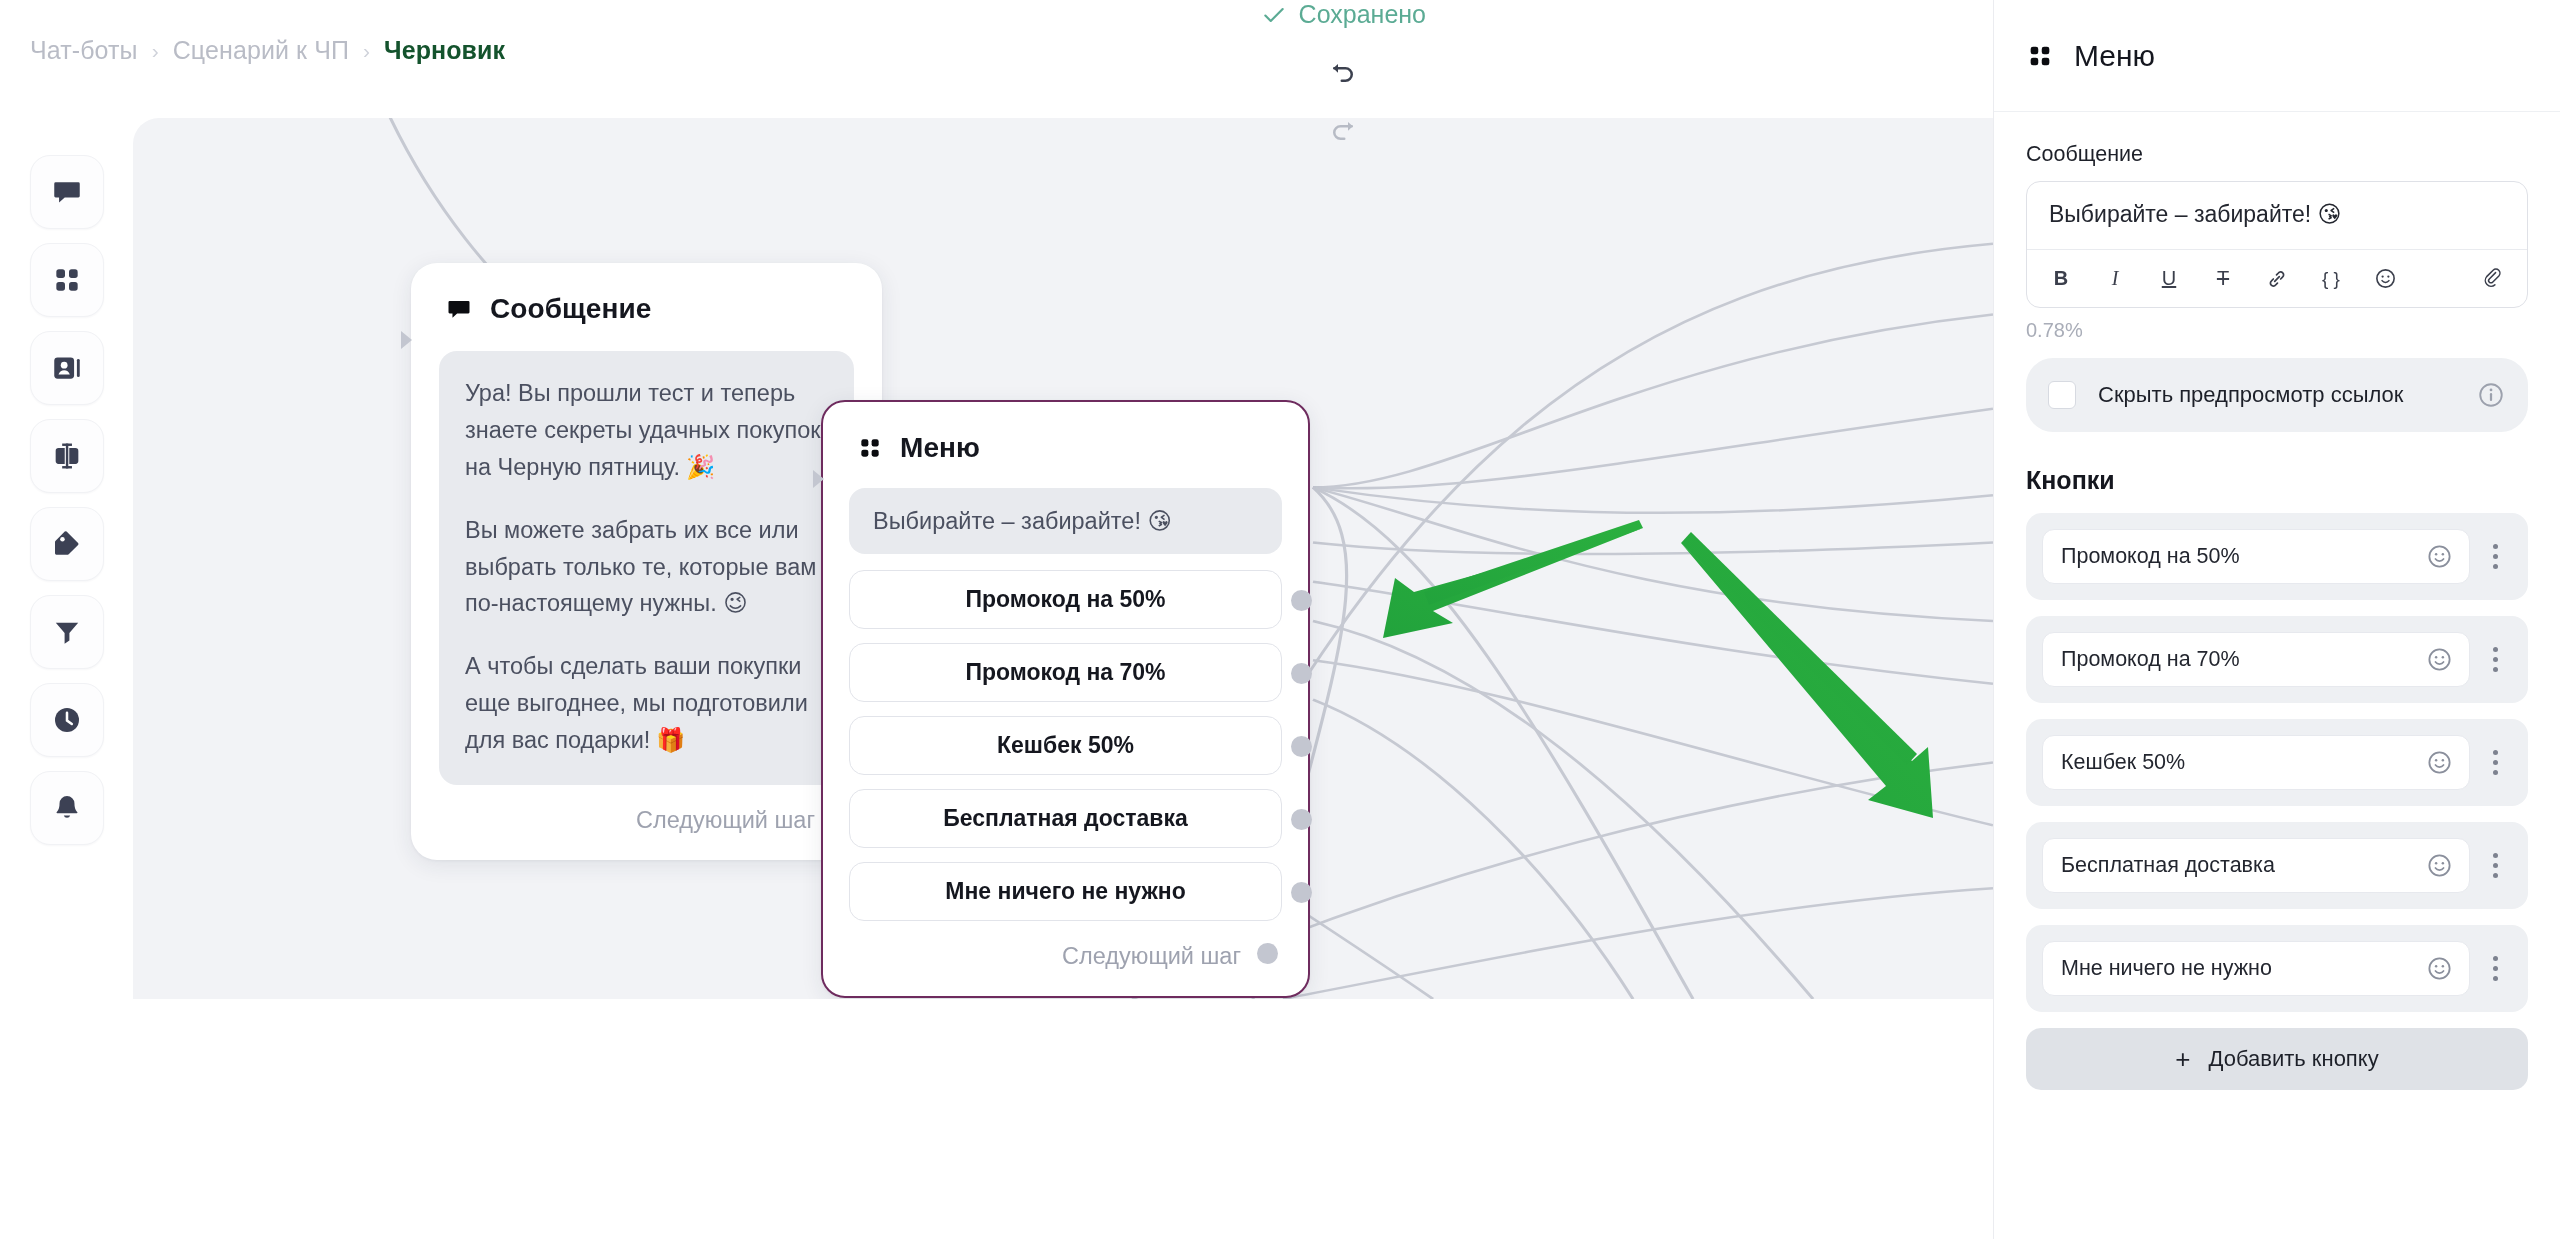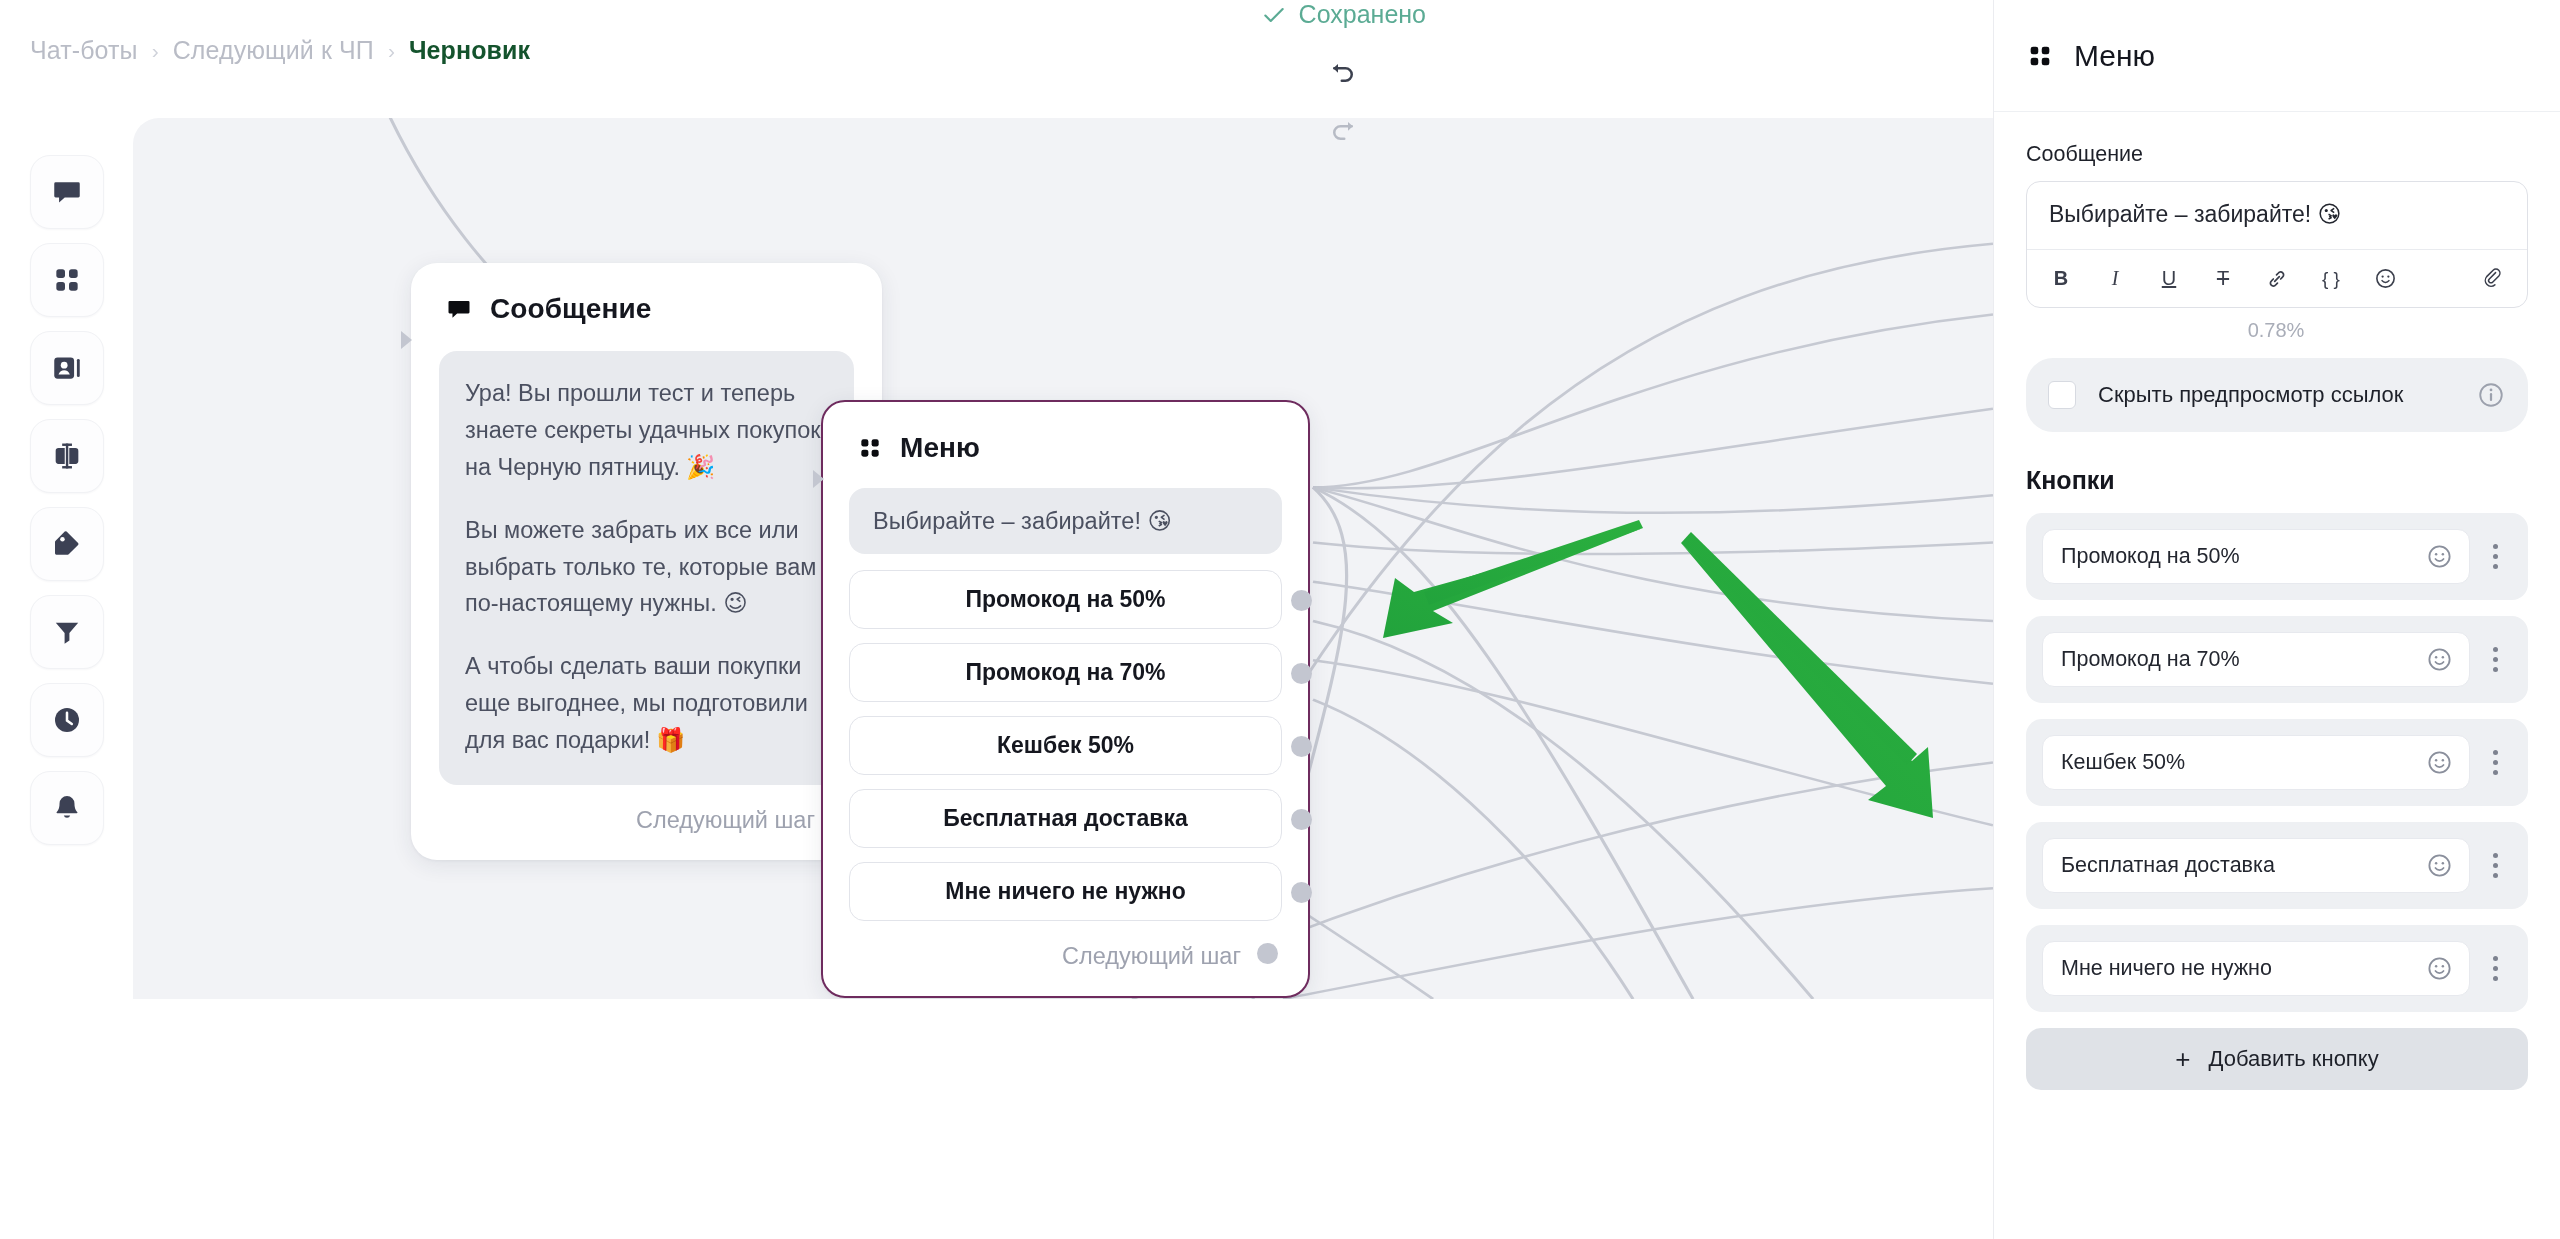--- a/index.html
+++ b/index.html
@@ -113,21 +113,21 @@
   .field-label { font-size: 21.5px; color: #1d2029; margin-bottom: 14px; }
   .editor { border: 1px solid #dfe1e7; border-radius: 14px; overflow: hidden; }
   .editor-text { padding: 19px 22px 21px 22px; font-size: 23px; color: #23262f; min-height: 64px; }
   .editor-tools {
     border-top: 1px solid #e9ebef; height: 58px; display: flex; align-items: center;
     padding: 0 20px; gap: 26px;
   }
   .tool { width: 28px; height: 28px; display: flex; align-items: center; justify-content: center;
           color: #3b3f4c; font-size: 20px; cursor: pointer; }
   .tool.spacer { margin-left: auto; }
-  .counter { text-align: center; font-size: 20px; color: #a9adb8; margin: 11px 2px 16px 0; }
+  .counter { text-align: left; font-size: 20px; color: #a9adb8; margin: 11px 2px 16px 0; }
 
   .hidelinks {
     background: #eef0f3; border-radius: 27px; padding: 22px 22px;
     display: flex; align-items: center; gap: 22px;
   }
   .cbx { width: 28px; height: 28px; border-radius: 6px; background: #fff; border: 1px solid #d7dae1; flex: none; cursor: pointer; }
   .hidelinks-label { flex: 1; font-size: 22px; color: #1d2029; line-height: 1.35; }
   .info-icon { width: 30px; height: 30px; flex: none; cursor: pointer; }
 
   .section-title { font-size: 25px; font-weight: 700; color: #15171f; margin: 34px 0 18px 0; }
@@ -155,21 +155,21 @@
 </style>
 </head>
 <body>
 
 <div id="app">
 
   <div class="topbar">
     <div class="breadcrumb">
       <span class="bc-item">Чат-боты</span>
       <span class="bc-sep">›</span>
-      <span class="bc-item">Следующий к ЧП</span>
+      <span class="bc-item">Сценарий к ЧП</span>
       <span class="bc-sep">›</span>
       <span class="bc-item current">Черновик</span>
     </div>
 
     <div class="top-right">
       <div class="saved">
         <svg width="26" height="26" viewBox="0 0 24 24">
           <path d="M4 12.5l5 5L20 6.5" fill="none" stroke="#5bab94" stroke-width="2" stroke-linecap="round" stroke-linejoin="round"></path>
         </svg>
         <span>Сохранено</span>

